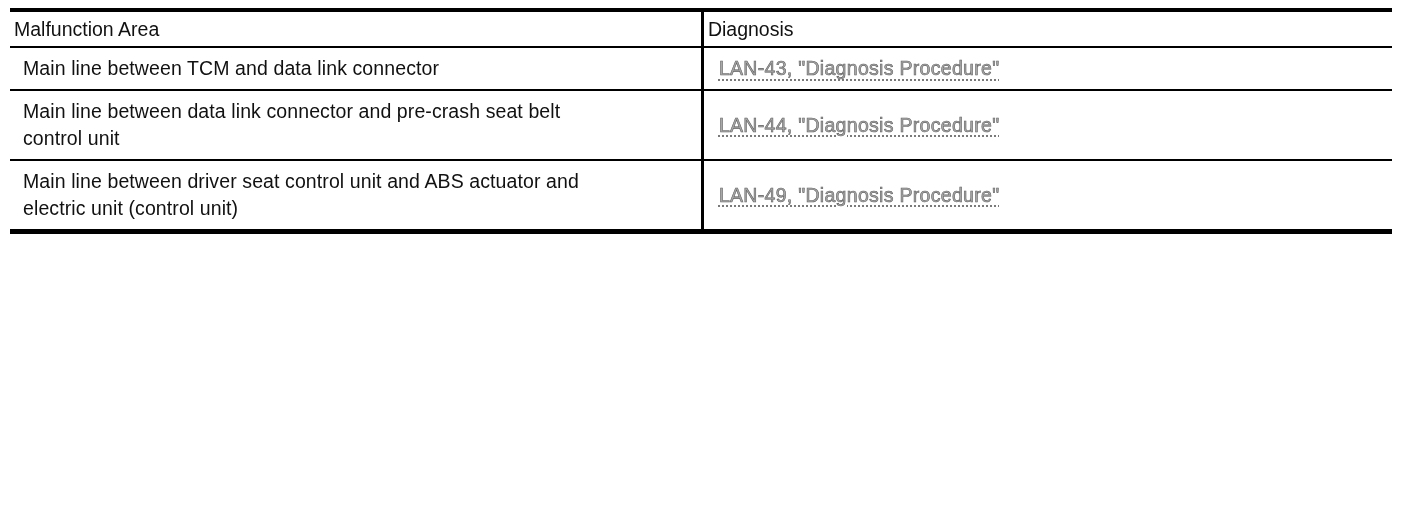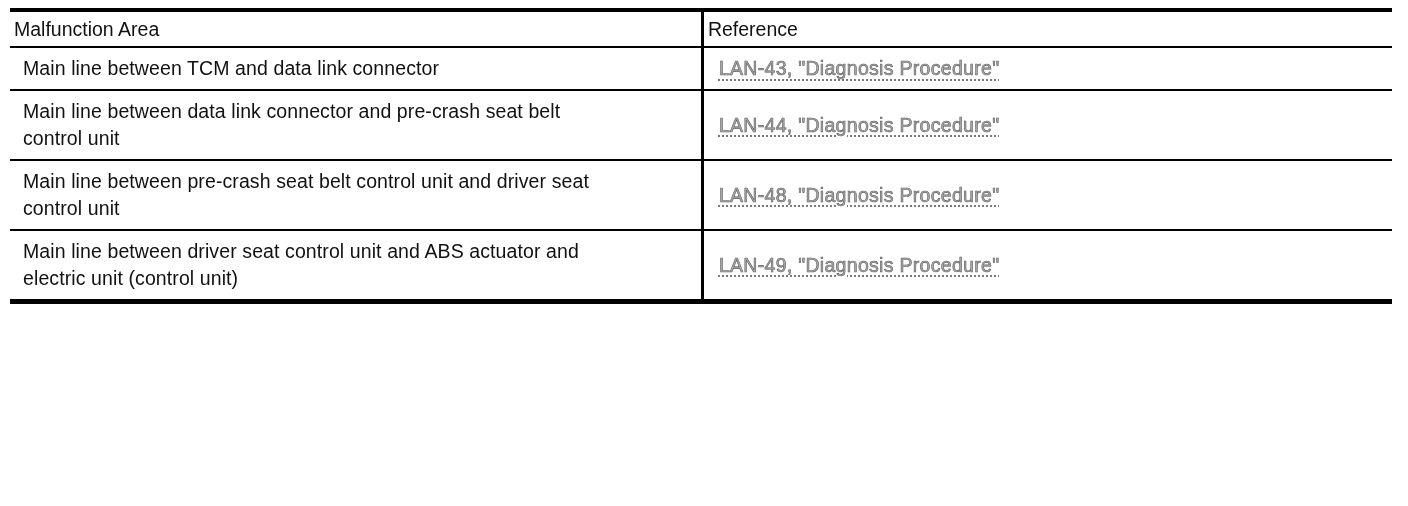--- a/index.html
+++ b/index.html
@@ -78,45 +78,38 @@
 <body>
 
 <table class="doc-table">
   <colgroup>
     <col class="area-col">
     <col class="ref-col">
   </colgroup>
   <thead>
     <tr>
       <th class="area-header">Malfunction Area</th>
-      <th class="ref-header">Reference</th>
+      <th class="ref-header">Diagnosis</th>
     </tr>
   </thead>
   <tbody>
     <tr class="single">
       <td class="area-cell">Main line between TCM and data link connector</td>
       <td class="ref-cell">
         <a class="ref-link" href="#">LAN-43, "Diagnosis Procedure"</a>
       </td>
     </tr>
     <tr class="double">
       <td class="area-cell">Main line between data link connector and pre-crash seat belt
 control unit</td>
       <td class="ref-cell">
         <a class="ref-link" href="#">LAN-44, "Diagnosis Procedure"</a>
       </td>
     </tr>
     <tr class="double">
-      <td class="area-cell">Main line between pre-crash seat belt control unit and driver seat
-control unit</td>
-      <td class="ref-cell">
-        <a class="ref-link" href="#">LAN-48, "Diagnosis Procedure"</a>
-      </td>
-    </tr>
-    <tr class="double">
       <td class="area-cell">Main line between driver seat control unit and ABS actuator and
 electric unit (control unit)</td>
       <td class="ref-cell">
         <a class="ref-link" href="#">LAN-49, "Diagnosis Procedure"</a>
       </td>
     </tr>
   </tbody>
 </table>
 
 </body></html>

